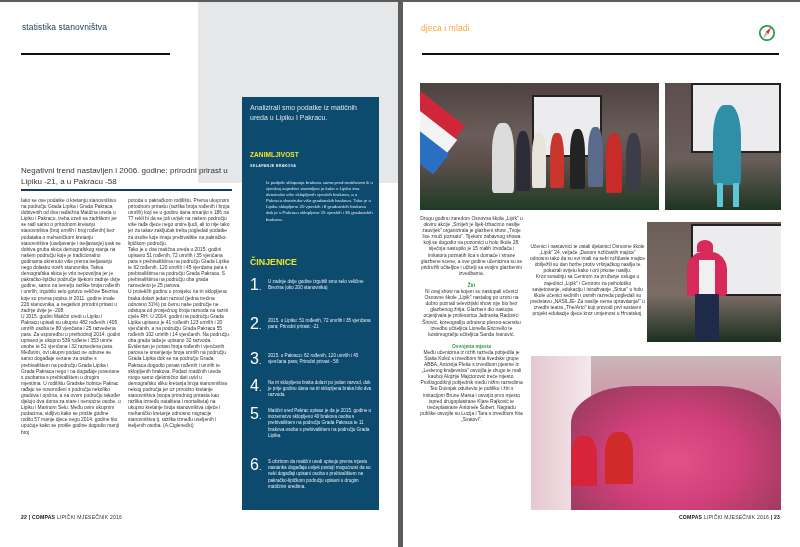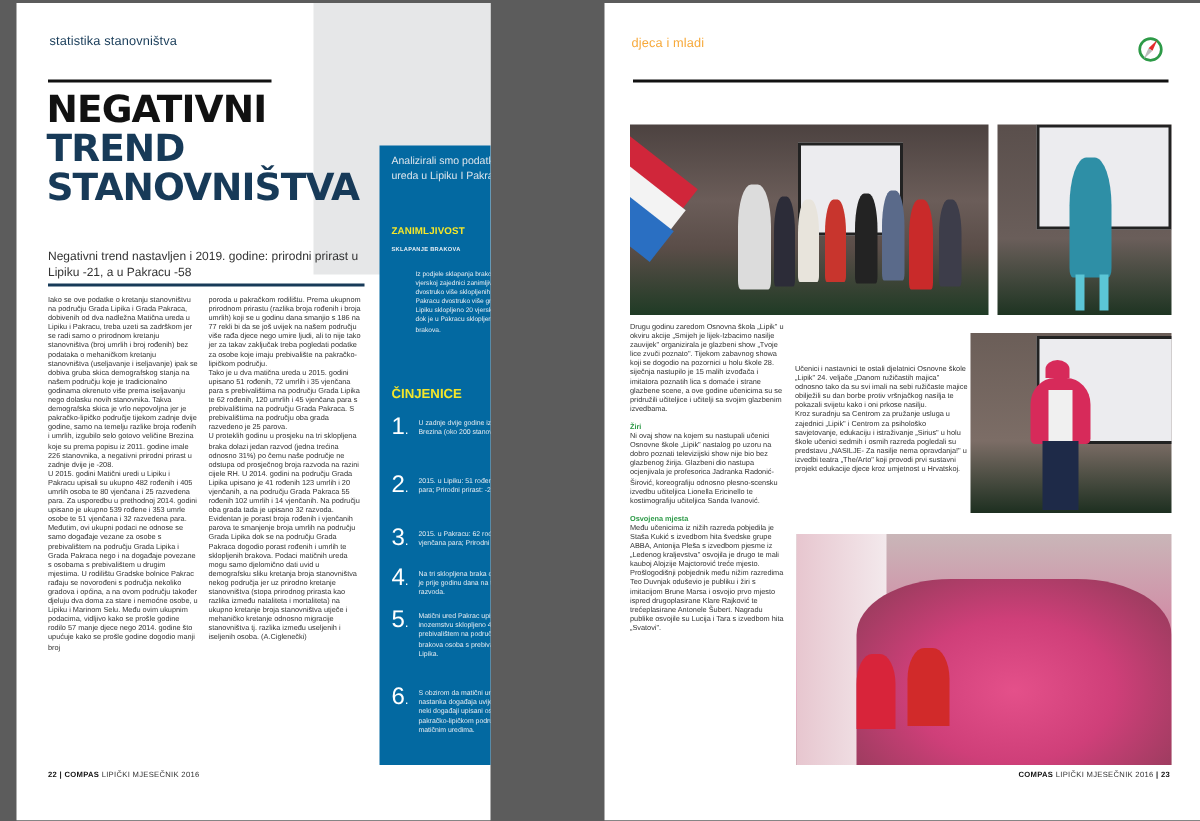--- a/index.html
+++ b/index.html
@@ -1,40 +1,40 @@
 <!DOCTYPE html>
 <html><head>
 <meta charset="utf-8">
 <style>
   * { box-sizing: border-box; margin: 0; padding: 0; }
   html, body { width: 800px; height: 547px; overflow: hidden; background: #5c5c5c; }
   body { font-family: "Liberation Sans", sans-serif; position: relative; }
 
   .page { position: absolute; top: 2px; height: 545px; background: #fff; overflow: hidden; }
-  .page-left { left: 11px; width: 316px; }
-  .page-right { left: 403px; width: 397px; }
+  .page-left { left: 0; width: 398px; }
+  .page-right { left: 403px; width: 397px; text-align: center; }
 
   
   .gray-panel { position: absolute; left: 198px; top: 0; width: 200px; height: 181px; background: #e6e7e8; }
   .section-tag { position: absolute; font-size: 8.5px; letter-spacing: 0.1px; }
   .section-tag.left { left: 22px; top: 20px; color: #163a57; }
   .rule { position: absolute; height: 2px; background: #111; }
   .rule.l1 { left: 21px; top: 51px; width: 149px; }
   .headline { position: absolute; left: 20px; top: 58px; font-family: "DejaVu Sans", sans-serif; font-weight: bold; font-size: 25px; line-height: 26px; letter-spacing: -0.6px; }
   .headline .h1 { color: #111; display:block; }
   .headline .h2, .headline .h3 { color: #173a58; display:block; }
 
   .deck { position: absolute; left: 21px; top: 163px; width: 215px; font-size: 8px; line-height: 11px; color: #333; }
   .rule.l2 { left: 21px; top: 187px; width: 211px; height: 2px; background: #173a58; }
 
   .body-col { position: absolute; font-size: 4.9px; line-height: 6.1px; color: #333; text-align: left; }
   .col-a { left: 21px; top: 196px; width: 100px; }
   .col-b { left: 128px; top: 196px; width: 102px; }
 
-  .blue-box { position: absolute; left: 242px; top: 95px; width: 137px; height: 413px; background: #0369a1; color: #fff; }
+  .blue-box { position: absolute; left: 242px; top: 95px; width: 137px; height: 413px; background: #0c4a6e; color: #fff; }
   .blue-intro { position: absolute; left: 8px; top: 6px; width: 120px; font-size: 7px; line-height: 10px; color: #dde5ec; }
   .zan-title { position: absolute; left: 8px; top: 54px; font-size: 6.5px; font-weight: bold; color: #f4e62a; letter-spacing: 0.1px; }
   .zan-sub { position: absolute; left: 8px; top: 67px; font-size: 3.8px; font-weight: bold; color: #e5ecf2; letter-spacing: 0.2px; }
   .zan-text { position: absolute; left: 24px; top: 83px; width: 107px; font-size: 4.4px; line-height: 6.1px; color: #e5ecf2; }
   .cin-title { position: absolute; left: 8px; top: 160px; font-size: 8.8px; font-weight: bold; color: #f4e62a; }
   .fact { position: absolute; left: 8px; width: 125px; display: flex; align-items: flex-start; }
   .fact-num { font-size: 16px; font-weight: normal; color: #fff; width: 18px; line-height: 16px; flex: none; }
   .fact-num::after { content: "."; font-size: 9px; }
   .fact-text { font-size: 4.6px; line-height: 6.2px; color: #e5ecf2; padding-top: 2px; }
 
@@ -64,26 +64,21 @@
   .r-col2-head { position: absolute; left: 127px; top: 219px; width: 110px; font-size: 8.5px; font-weight: bold; color: #111; line-height: 9.5px; font-family: "DejaVu Sans", sans-serif; letter-spacing: -0.2px; }
   .r-col2 { left: 127px; top: 242px; width: 115px; }
 </style>
 </head>
 <body>
 
 <div class="page page-left">
   <div class="gray-panel"></div>
   <div class="section-tag left">statistika stanovništva</div>
   <div class="rule l1"></div>
-  <div class="headline">
-    <span class="h1">NEGATIVNI</span>
-    <span class="h2">TREND</span>
-    <span class="h3">STANOVNIŠTVA</span>
-  </div>
-  <div class="deck">Negativni trend nastavljen i 2019. godine: prirodni prirast u Lipiku -21, a u Pakracu -58</div>
+  <div class="deck">Negativni trend nastavljen i 2006. godine: prirodni prirast u Lipiku -21, a u Pakracu -58</div>
   <div class="rule l2"></div>
 
   <div class="body-col col-a" style="white-space: pre-line;">Iako se ove podatke o kretanju stanovništvu na području Grada Lipika i Grada Pakraca, dobivenih od dva nadležna Matična ureda u Lipiku i Pakracu, treba uzeti sa zadrškom jer se radi samo o prirodnom kretanju stanovništva (broj umrlih i broj rođenih) bez podataka o mehaničkom kretanju stanovništva (useljavanje i iseljavanje) ipak se dobiva gruba skica demografskog stanja na našem području koje je tradicionalno godinama okrenuto više prema iseljavanju nego dolasku novih stanovnika. Takva demografska skica je vrlo nepovoljna jer je pakračko-lipičko područje tijekom zadnje dvije godine, samo na temelju razlike broja rođenih i umrlih, izgubilo selo gotovo veličine Brezina koje su prema popisu iz 2011. godine imale 226 stanovnika, a negativni prirodni prirast u zadnje dvije je -208.
 U 2015. godini Matični uredi u Lipiku i Pakracu upisali su ukupno 482 rođenih i 405 umrlih osoba te 80 vjenčana i 25 razvedena para. Za usporedbu u prethodnoj 2014. godini upisano je ukupno 539 rođene i 353 umrle osobe te 51 vjenčana i 32 razvedena para. Međutim, ovi ukupni podaci ne odnose se samo događaje vezane za osobe s prebivalištem na području Grada Lipika i Grada Pakraca nego i na događaje povezane s osobama s prebivalištem u drugim mjestima. U rodilištu Gradske bolnice Pakrac rađaju se novorođeni s područja nekoliko gradova i općina, a na ovom području također djeluju dva doma za stare i nemoćne osobe, u Lipiku i Marinom Selu. Među ovim ukupnim podacima, vidljivo kako se prošle godine rodilo 57 manje djece nego 2014. godine što upućuje kako se prošle godine dogodio manji broj</div>
   <div class="body-col col-b" style="white-space: pre-line;">poroda u pakračkom rodilištu. Prema ukupnom prirodnom prirastu (razlika broja rođenih i broja umrlih) koji se u godinu dana smanjio s 186 na 77 rekli bi da se još uvijek na našem području više rađa djece nego umire ljudi, ali to nije tako jer za takav zaključak treba pogledati podatke za osobe koje imaju prebivalište na pakračko-lipičkom području.
 Tako je u dva matična ureda u 2015. godini upisano 51 rođenih, 72 umrlih i 35 vjenčana para s prebivalištima na području Grada Lipika te 62 rođenih, 120 umrlih i 45 vjenčana para s prebivalištima na području Grada Pakraca. S prebivalištima na području oba grada razvedeno je 25 parova.
 U proteklih godinu u prosjeku na tri sklopljena braka dolazi jedan razvod (jedna trećina odnosno 31%) po čemu naše područje ne odstupa od prosječnog broja razvoda na razini cijele RH. U 2014. godini na području Grada Lipika upisano je 41 rođenih 123 umrlih i 20 vjenčanih, a na području Grada Pakraca 55 rođenih 102 umrlih i 14 vjenčanih. Na području oba grada tada je upisano 32 razvoda. Evidentan je porast broja rođenih i vjenčanih parova te smanjenje broja umrlih na području Grada Lipika dok se na području Grada Pakraca dogodio porast rođenih i umrlih te sklopljenih brakova. Podaci matičnih ureda mogu samo djelomično dati uvid u demografsku sliku kretanja broja stanovništva nekog područja jer uz prirodno kretanje stanovništva (stopa prirodnog prirasta kao razlika između nataliteta i mortaliteta) na ukupno kretanje broja stanovništva utječe i mehaničko kretanje odnosno migracije stanovništva tj. razlika između useljenih i iseljenih osoba. (A.Ciglenečki)</div>
 
   <div class="blue-box">
     <div class="blue-intro">Analizirali smo podatke iz matičnih ureda u Lipiku I Pakracu.</div>

